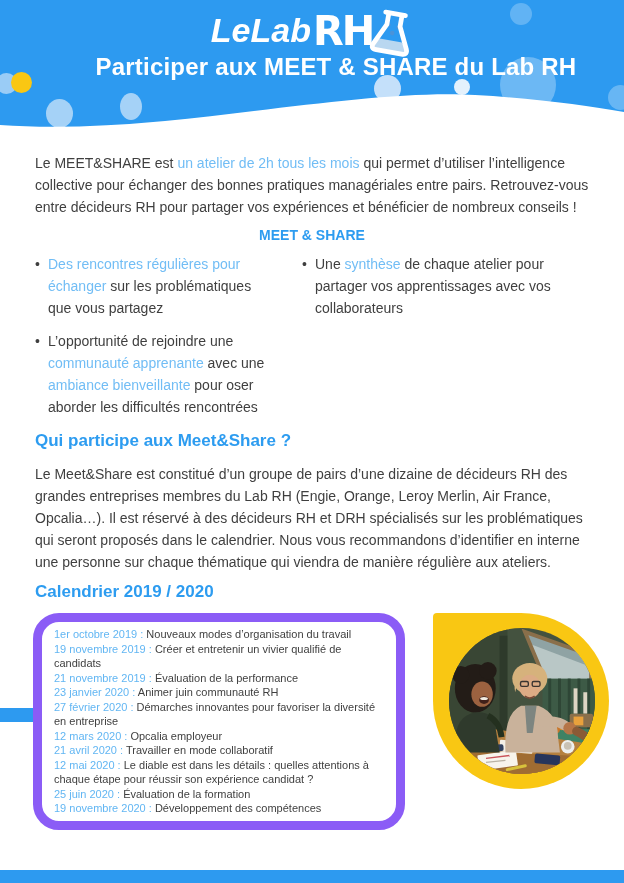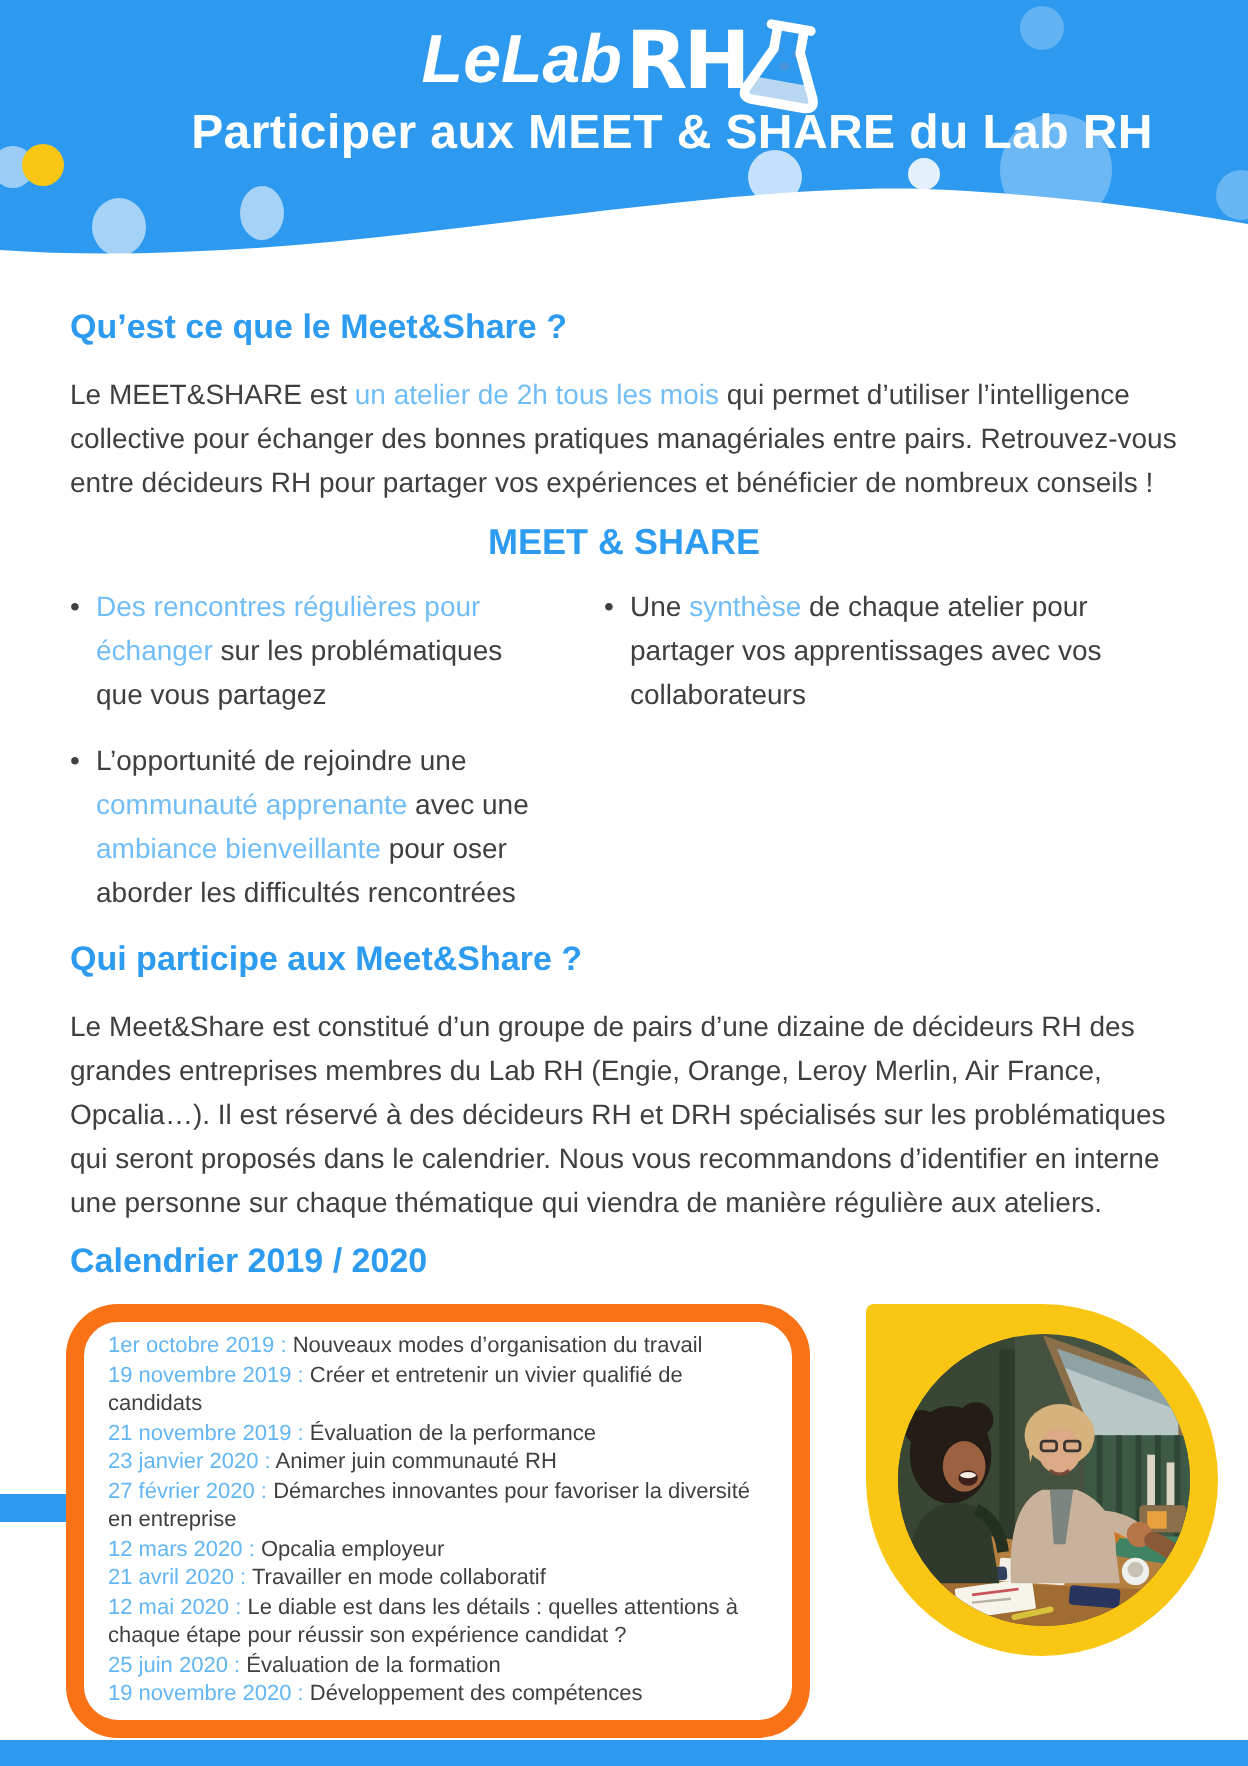--- a/index.html
+++ b/index.html
@@ -24,29 +24,29 @@
   .logo-lelab{font-style:italic;font-weight:700;font-size:34px;color:#fff;letter-spacing:0px;line-height:48px;}
   .logo-rh{font-family:"DejaVu Sans",sans-serif;font-weight:700;font-size:40px;color:#fff;letter-spacing:-2px;line-height:50px;margin-left:2px;}
   .flask{margin-left:-2px;margin-top:4px;transform:rotate(10deg);}
   .page-title{position:relative;z-index:3;text-align:center;color:#fff;font-size:24px;font-weight:700;margin:1px 0 0 0;letter-spacing:0.2px;padding-left:48px;}
   .wave{position:absolute;left:0;bottom:0;width:624px;height:45px;z-index:2;display:block;}
   
   .main{padding:10px 35px 0 35px;}
   h2.sec{color:#2d9cf0;font-size:17px;font-weight:700;margin:14px 0 0 0;}
   p.body{font-size:14px;line-height:22px;margin:12px 0 0 0;}
   .hl{color:#71bdf5;}
-  h3.ms{color:#2d9cf0;font-size:18px;font-weight:700;text-align:center;margin:9px 0 0 0;}
+  h3.ms{color:#2d9cf0;font-size:14px;font-weight:700;text-align:center;margin:9px 0 0 0;}
   .cols{display:grid;grid-template-columns:230px 1fr;column-gap:42px;margin-top:10px;gap:37px;}
   ul.blist{list-style:none;margin:0;padding:0;}
   ul.blist li{position:relative;padding-left:13px;font-size:14px;line-height:22px;margin-bottom:11px;}
   ul.blist li::before{content:"•";position:absolute;left:0;top:0;color:#3f3f3f;}
   
   .cal-region{position:relative;margin-top:11px;height:230px;}
   .cal-connector{position:absolute;left:-35px;top:95px;width:52px;height:14px;background:#2d9af0;}
-  .cal-box{position:relative;z-index:1;margin-left:-2px;width:372px;background:#fff;border:9px solid #f97316;border-radius:26px;padding:5px 12px;}
+  .cal-box{position:relative;z-index:1;margin-left:-2px;width:372px;background:#fff;border:9px solid #8b5cf6;border-radius:26px;padding:5px 12px;}
   ul.cal-list{list-style:none;margin:0;padding:0;}
   ul.cal-list li{font-size:11px;line-height:14.5px;}
   .cal-date{color:#62b6f3;}
   .photo-blob{position:absolute;left:398px;top:0px;width:176px;height:176px;background:#f9c713;border-radius:4px 50% 50% 50%;}
   .photo-circle{position:absolute;left:16px;top:15px;width:146px;height:146px;border-radius:50%;overflow:hidden;display:block;}
   
   .footer-bar{position:absolute;left:0;bottom:0;width:624px;height:13px;background:#2d9af0;z-index:5;}
 </style>
 </head>
 <body>
@@ -78,21 +78,20 @@
     </div>
     <h1 class="page-title">Participer aux MEET &amp; SHARE du Lab RH</h1>
 
     <svg class="wave" viewBox="0 0 624 45" preserveAspectRatio="none">
       <path d="M0 40 Q70 45 165 36 C275 25 395 5 475 10 C538 13.5 586 20.5 624 27 L624 45 L0 45 Z" fill="#ffffff"></path>
     </svg>
   </div>
 
   <div class="main">
 
-    <h2 class="sec">Qu’est ce que le Meet&amp;Share ?</h2>
     <p class="body"><span>Le MEET&amp;SHARE est </span><span class="hl">un atelier de 2h tous les mois</span><span> qui permet d’utiliser l’intelligence collective pour échanger des bonnes pratiques managériales entre pairs. Retrouvez-vous entre décideurs RH pour partager vos expériences et bénéficier de nombreux conseils !</span></p>
 
     <h3 class="ms">MEET &amp; SHARE</h3>
 
     <div class="cols">
       <ul class="blist">
         <li><span class="hl">Des rencontres régulières pour échanger</span><span> sur les problématiques que vous partagez</span></li>
         <li><span>L’opportunité de rejoindre une </span><span class="hl">communauté apprenante</span><span> avec une </span><span class="hl">ambiance bienveillante</span><span> pour oser aborder les difficultés rencontrées</span></li>
       </ul>
       <ul class="blist">

